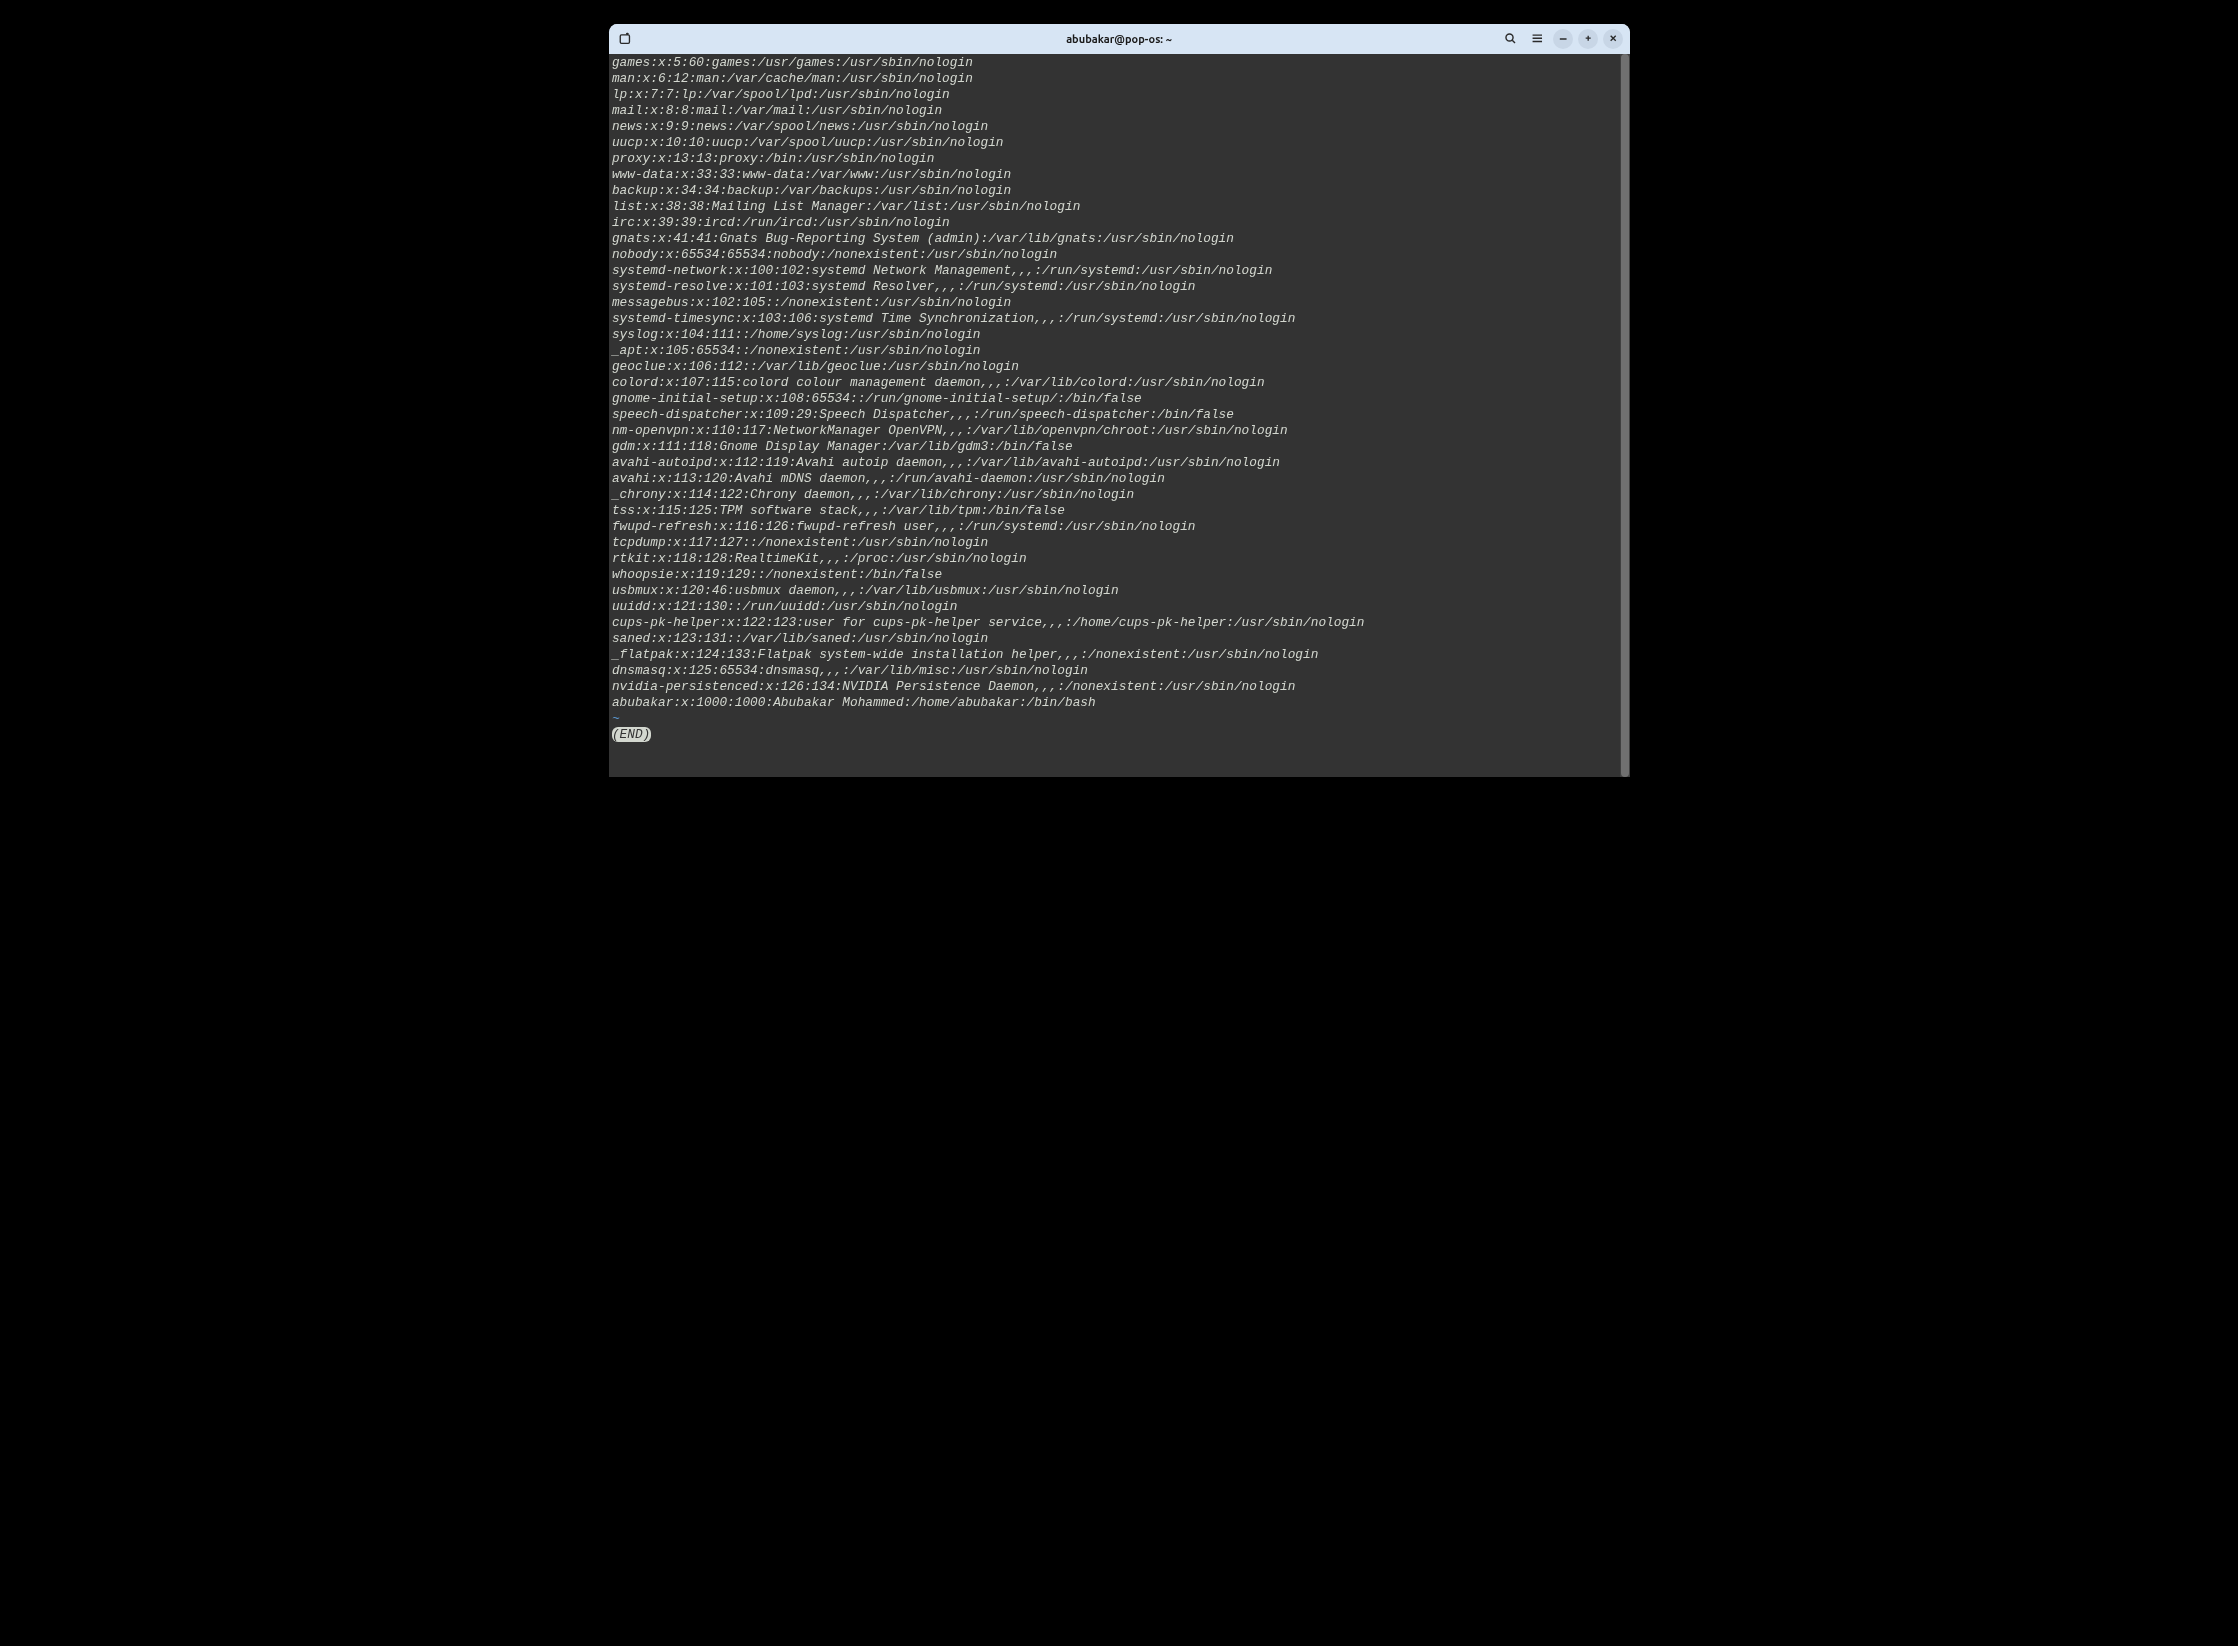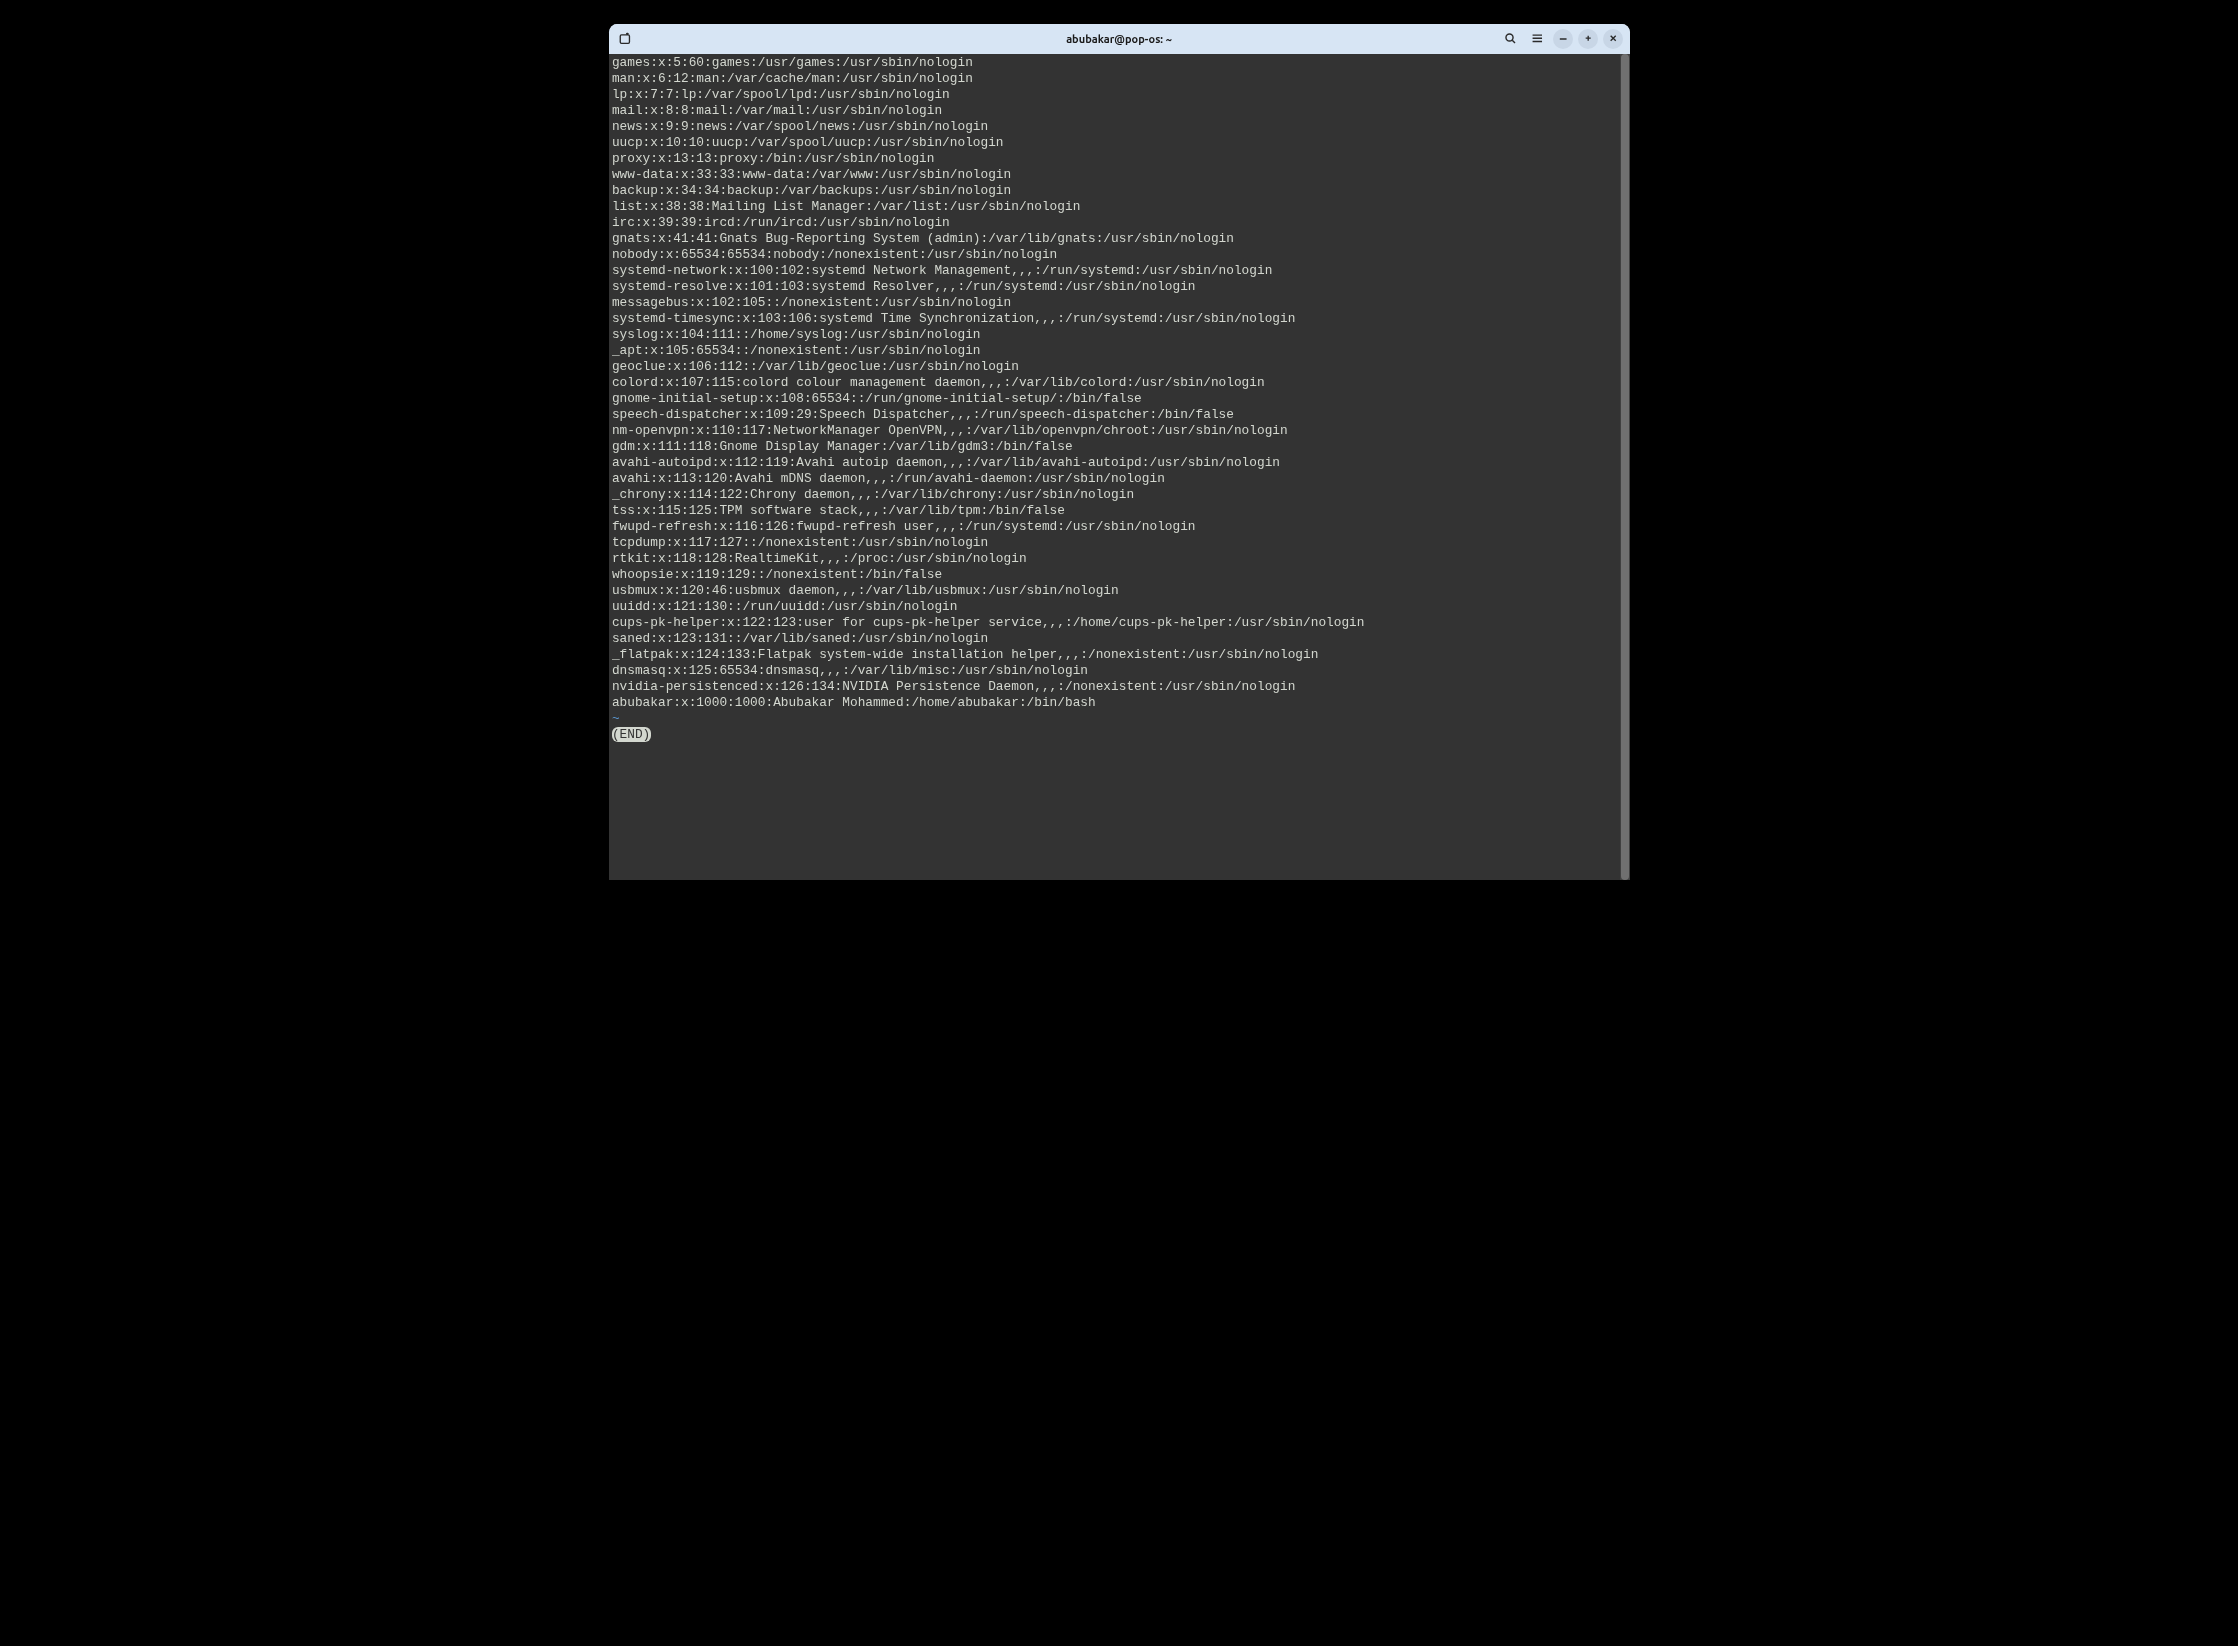--- a/index.html
+++ b/index.html
@@ -58,25 +58,26 @@
     cursor: pointer;
     color: #2a2a2a;
   }
   .win-btn svg { display: block; }
   .terminal {
     background: #333333;
     color: #d3d7cf;
     font-size: 12.8px;
     line-height: 16px;
     padding: 1.7px 3.4px 0 3.4px;
-    height: 826px;
+    height: 723px;
     position: relative;
     white-space: pre;
     overflow: hidden;
     font-variant-ligatures: none;
+    font-style: italic;
   }
   .terminal .line { display: block; }
   .tilde { color: #5c98d1; }
   .end-marker {
     background: #d3d7cf;
     color: #333333;
     display: inline;
     padding: 0 0.8px 0 0;
     border-radius: 6px;
   }

